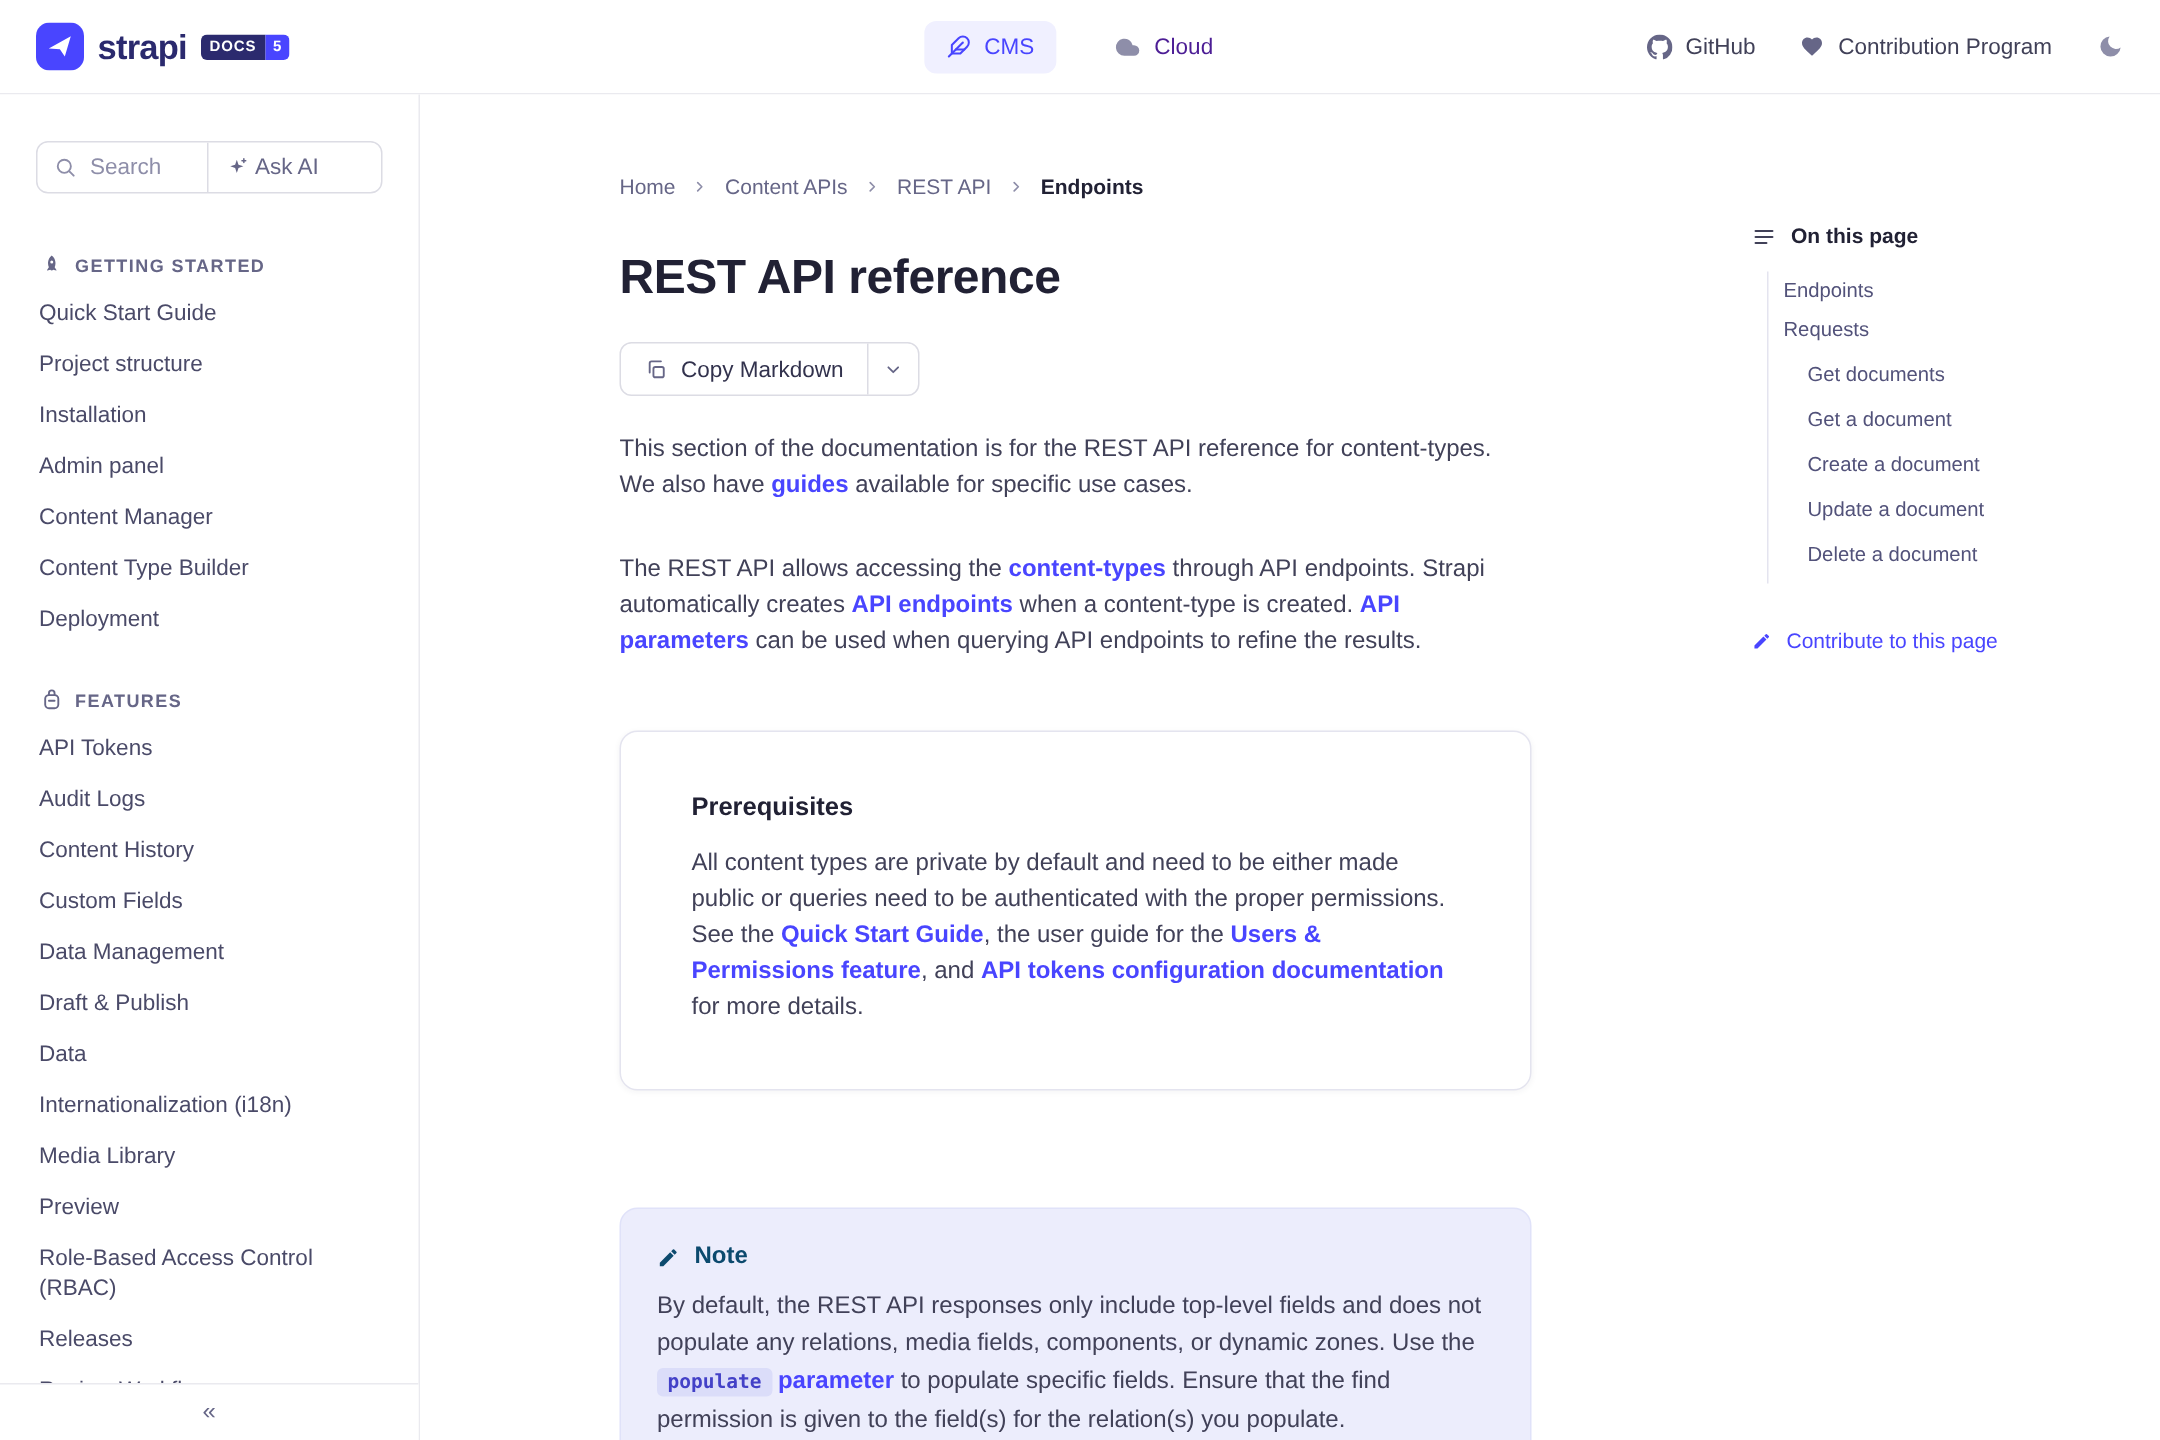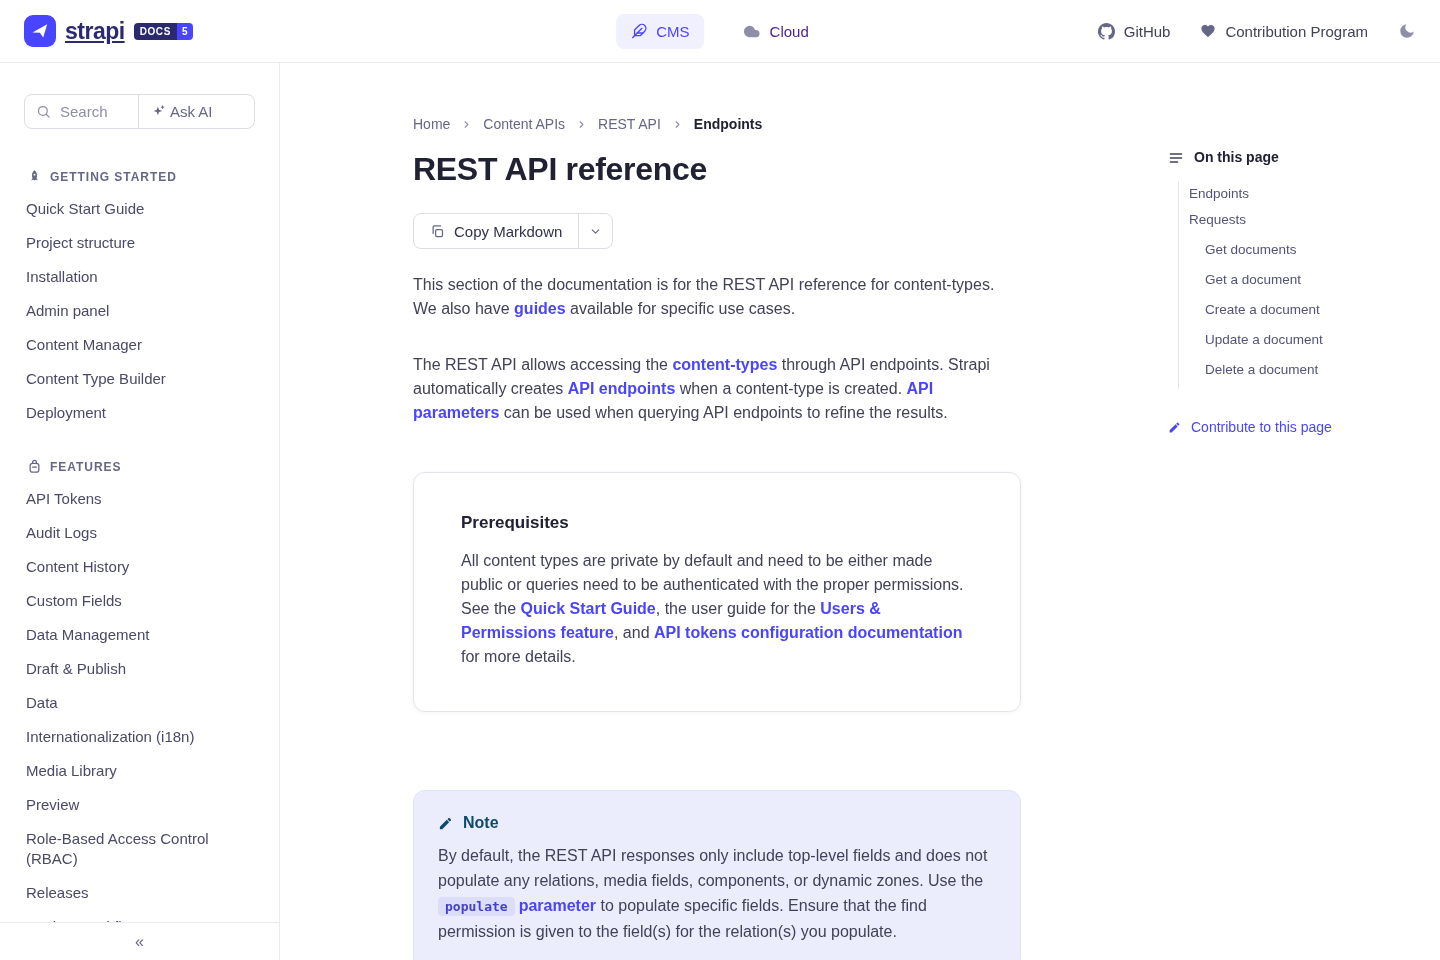--- a/index.html
+++ b/index.html
@@ -15,21 +15,21 @@
   .header {
     height: 63px;
     border-bottom: 1px solid #eaeaef;
     display: flex;
     align-items: center;
     padding: 0 24px;
     position: relative;
     background: #fff;
   }
   .logo-group { display: flex; align-items: center; gap: 9px; cursor: pointer; }
-  .logo-word { font-size: 23px; font-weight: 800; color: #2b2a6e; letter-spacing: -0.5px; text-decoration: underline; }
+  .logo-word { font-size: 23px; font-weight: 800; color: #2b2a6e; letter-spacing: -0.5px; }
   .docs-badge { display: flex; height: 17px; border-radius: 4px; overflow: hidden; font-size: 10px; font-weight: 700; color: #fff; letter-spacing: 0.06em; }
   .docs-badge .docs { background: #2b2a6e; padding: 0 6px; line-height: 17px; }
   .docs-badge .ver  { background: #4945ff; padding: 0 5px; line-height: 17px; }
 
   .center-nav { position: absolute; left: 50%; transform: translateX(-50%); display: flex; align-items: center; gap: 24px; }
   .nav-pill { display: flex; align-items: center; gap: 9px; padding: 9px 15px; border-radius: 8px; font-size: 15px; color: #4c1d95; cursor: pointer; }
   .nav-pill .picon { color: #8e8ea9; }
   .nav-pill.active { background: #f0f0ff; color: #4945ff; font-weight: 500; }
   .nav-pill.active .picon { color: #4945ff; }
 
@@ -74,21 +74,21 @@
 
   
   .main { flex: 1; position: relative; background: #fff; }
   .content { position: absolute; left: 133px; top: 0; width: 608px; }
 
   .breadcrumb { margin-top: 53px; display: flex; align-items: center; gap: 11px; font-size: 14px; color: #666687; }
   .crumb { cursor: pointer; }
   .crumb-sep { color: #8e8ea9; }
   .crumb-current { color: #212134; font-weight: 700; }
 
-  .page-title { margin-top: 19px; font-size: 32px; font-weight: 700; color: #212134; letter-spacing: -0.3px; }
+  .page-title { margin-top: 34px; font-size: 32px; font-weight: 700; color: #212134; letter-spacing: -0.3px; }
 
   .copy-btn { margin-top: 25px; display: inline-flex; align-items: stretch; height: 36px; border: 1px solid #dcdce4; border-radius: 8px; background: #fff; cursor: pointer; }
   .copy-main { display: flex; align-items: center; gap: 9px; padding: 0 16px; font-size: 15px; color: #32324d; }
   .copy-main .cicon { color: #666687; }
   .copy-caret { display: flex; align-items: center; justify-content: center; width: 34px; border-left: 1px solid #dcdce4; color: #666687; cursor: pointer; }
 
   .para { font-size: 16px; line-height: 24px; color: #414158; }
   .para-1 { margin-top: 32px; }
   .para-2 { margin-top: 24px; }
   .inline-link { color: #4945ff; font-weight: 700; text-decoration: none; cursor: pointer; }

